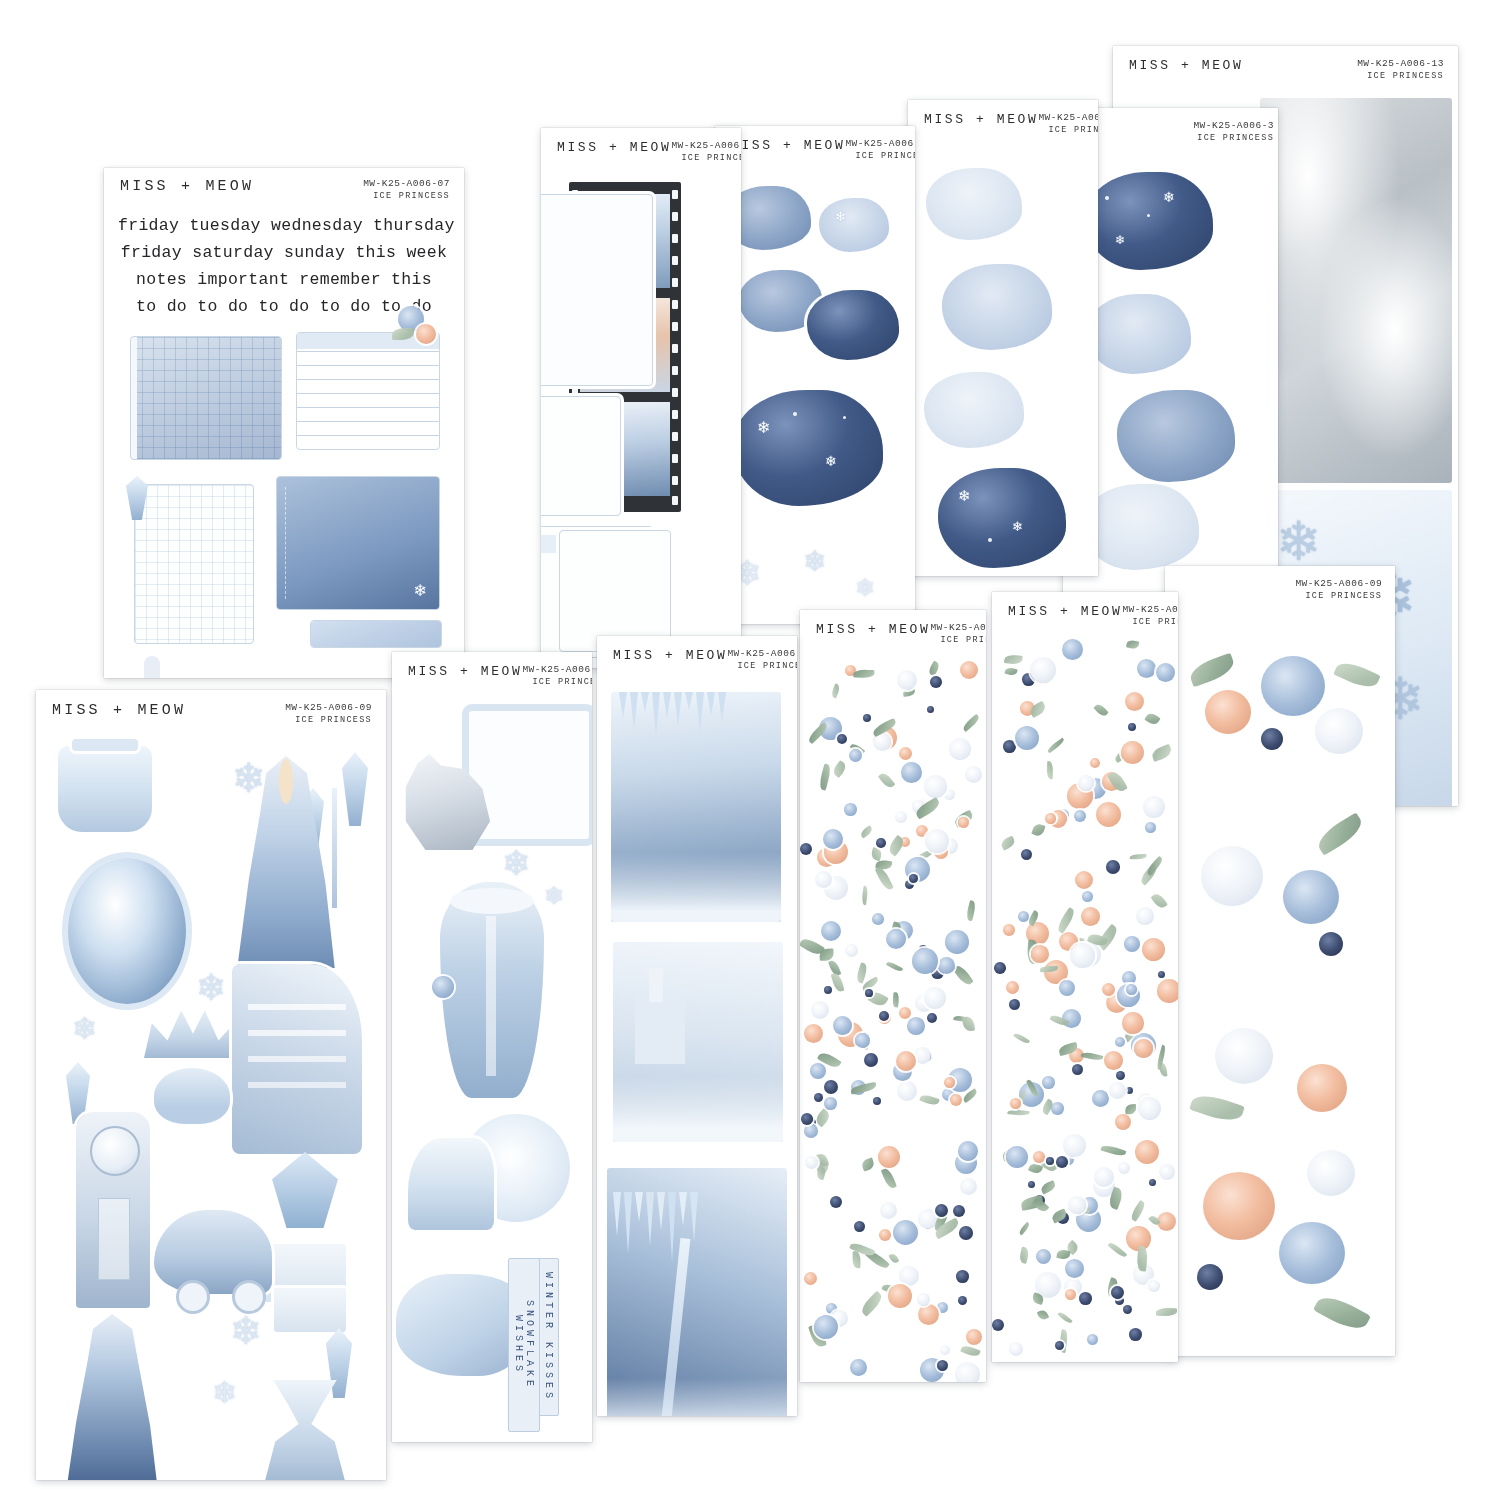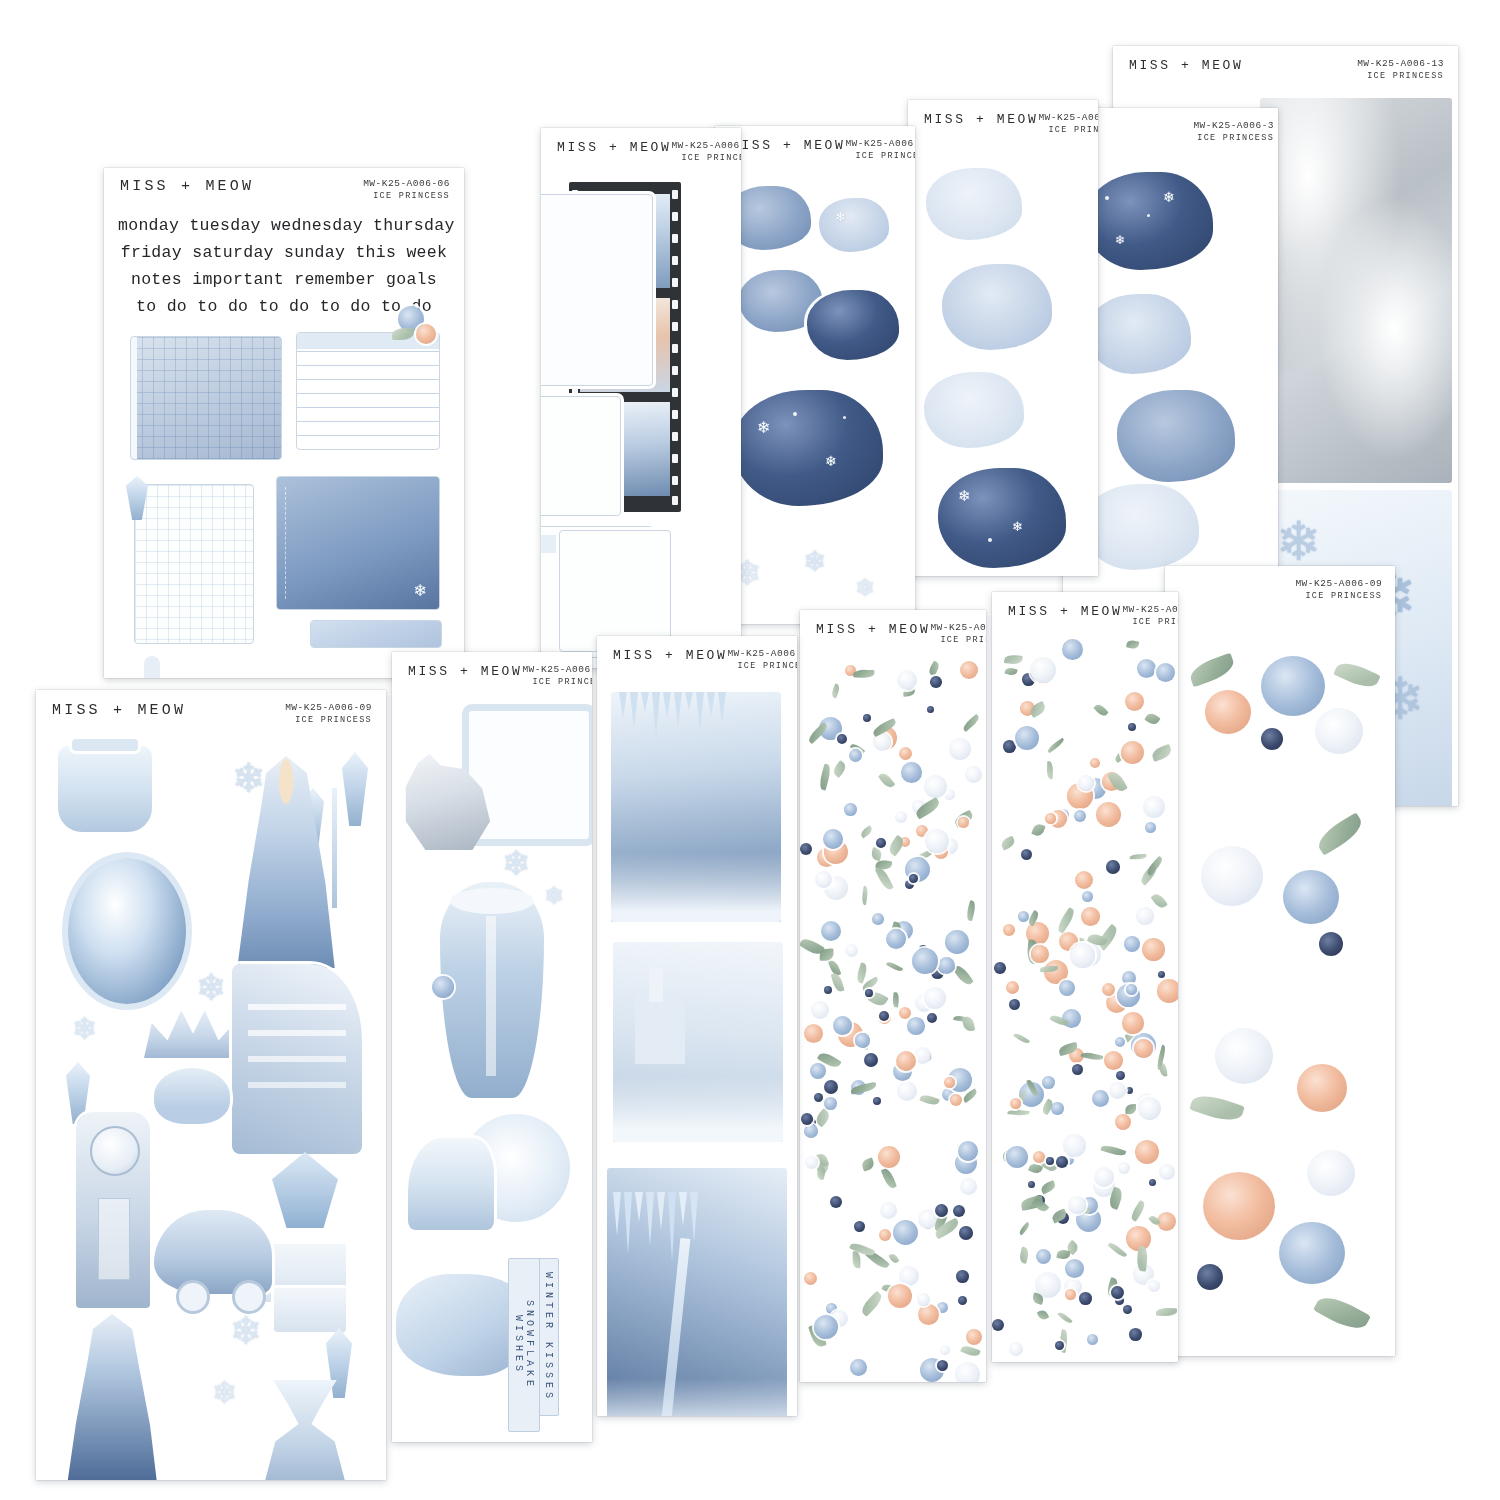--- a/index.html
+++ b/index.html
@@ -445,29 +445,29 @@
         <div style="position:absolute; left:8px; right:8px; top:8px; height:18px; background:#e6eef6;"></div>
       </div>
       <div class="paperbox" style="left:18px; top:356px; width:110px; height:120px;"></div>
     </div>
   </div>
 
   <div class="sheet" style="left:104px; top:168px; width:360px; height:510px;">
     <div class="sheet-head" style="height:40px; padding-top:10px;">
       <div class="brand">MISS + MEOW</div>
       <div class="code-block">
-        <div class="code">MW-K25-A006-06</div>
+        <div class="code">MW-K25-A006-07</div>
         <div class="coll">ICE PRINCESS</div>
       </div>
     </div>
     <div class="sheet-body" style="top:40px;">
       <div class="tw-lines" style="position:absolute; left:14px; top:4px; width:332px; font-size:16.5px; line-height:27px; text-align:center;">
-        <div>monday tuesday wednesday thursday</div>
+        <div>friday tuesday wednesday thursday</div>
         <div>friday saturday sunday this week</div>
-        <div>notes important remember goals</div>
+        <div>notes important remember this</div>
         <div>to do to do to do to do to do</div>
       </div>
 
       <div class="paperbox" style="left:26px; top:128px; width:150px; height:122px;">
         <div class="grid-fill"></div>
         <div style="position:absolute; inset:0; background:linear-gradient(160deg, rgba(150,176,208,0.35) 0%, rgba(92,125,172,0.55) 100%);"></div>
         <div style="position:absolute; left:-6px; top:0; width:12px; height:100%; background:#f4f8fc;"></div>
       </div>
       <div class="paperbox" style="left:192px; top:124px; width:142px; height:116px; background:#ffffff;">
         <div class="line-fill" style="top:18px;"></div>

